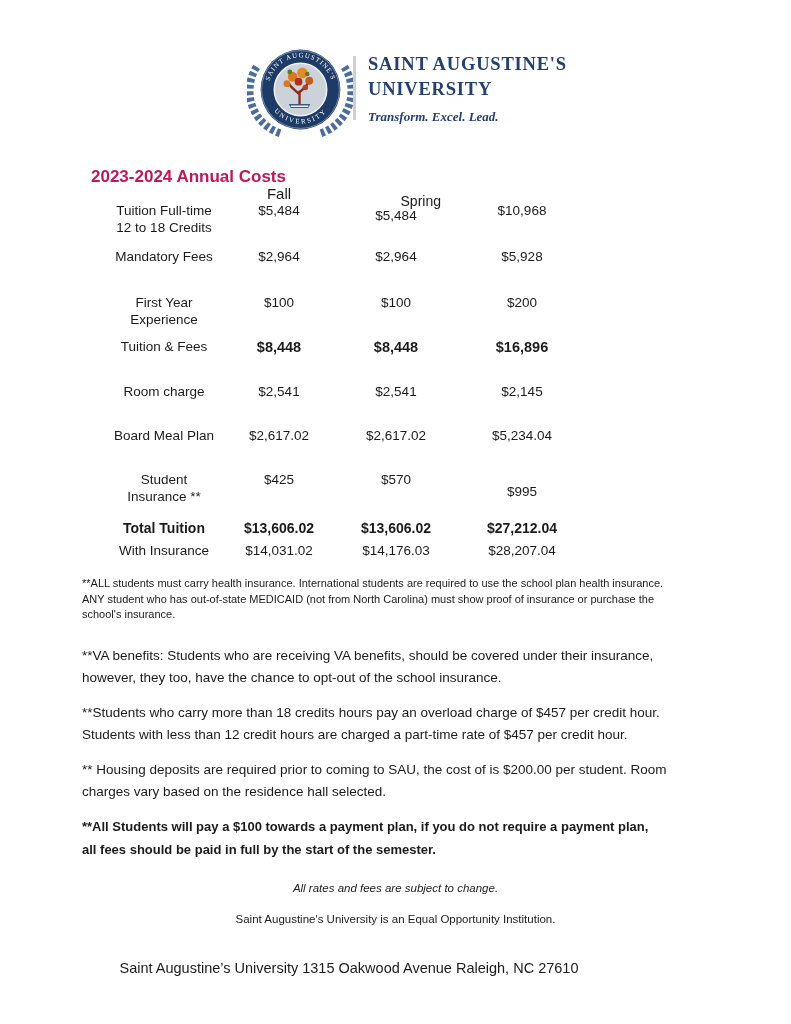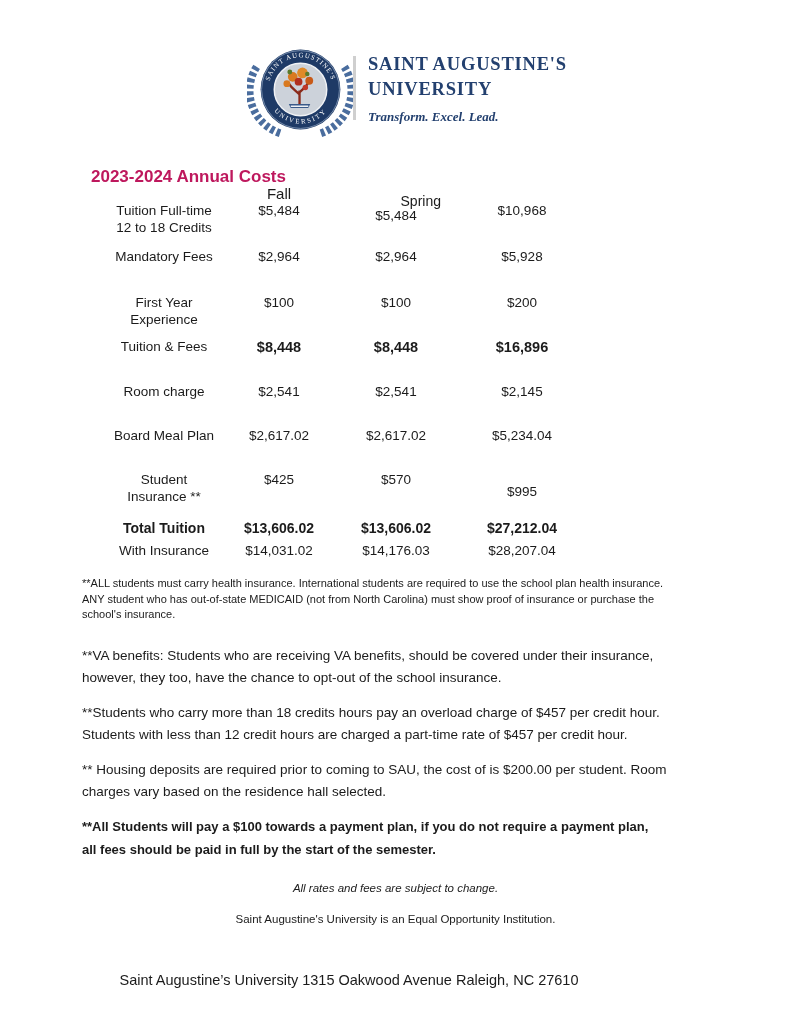--- a/index.html
+++ b/index.html
@@ -41,21 +41,21 @@
   .note { position:absolute; left:82px; white-space:pre-line; }
   .note-insurance { top:576px; width:655px; font-size:11px;  line-height:15.5px; }
   .note-va        { top:645px; width:650px; font-size:13.5px; line-height:22px; }
   .note-overload  { top:702px; width:650px; font-size:13.5px; line-height:22px; }
   .note-housing   { top:759px; width:655px; font-size:13.5px; line-height:22px; }
   .note-payment   { top:815px; width:655px; font-size:13px; line-height:23px; font-weight:bold; }
   
   .center-note { position:absolute; left:0; width:791px; text-align:center; font-size:11.5px; }
   .rates-note { top:882px;font-style:italic; }
   .eoi-note   { top:913px; }
-  .address    { position:absolute; left:93px; top:960px; width:512px; text-align:center; font-size:14.5px;margin-top:12px; }
+  .address    { position:absolute; left:93px; top:960px; width:512px; text-align:center; font-size:14.5px; }
 </style>
 </head>
 <body>
 
 <div class="page">
 
   <div class="logo-block">
     <svg class="seal" viewBox="0 0 110 110">
 
       <path d="M34,100 A46,46 0 0,1 11,30" fill="none" stroke="#4a6d9e" stroke-width="8" stroke-dasharray="4,2.6"></path>

